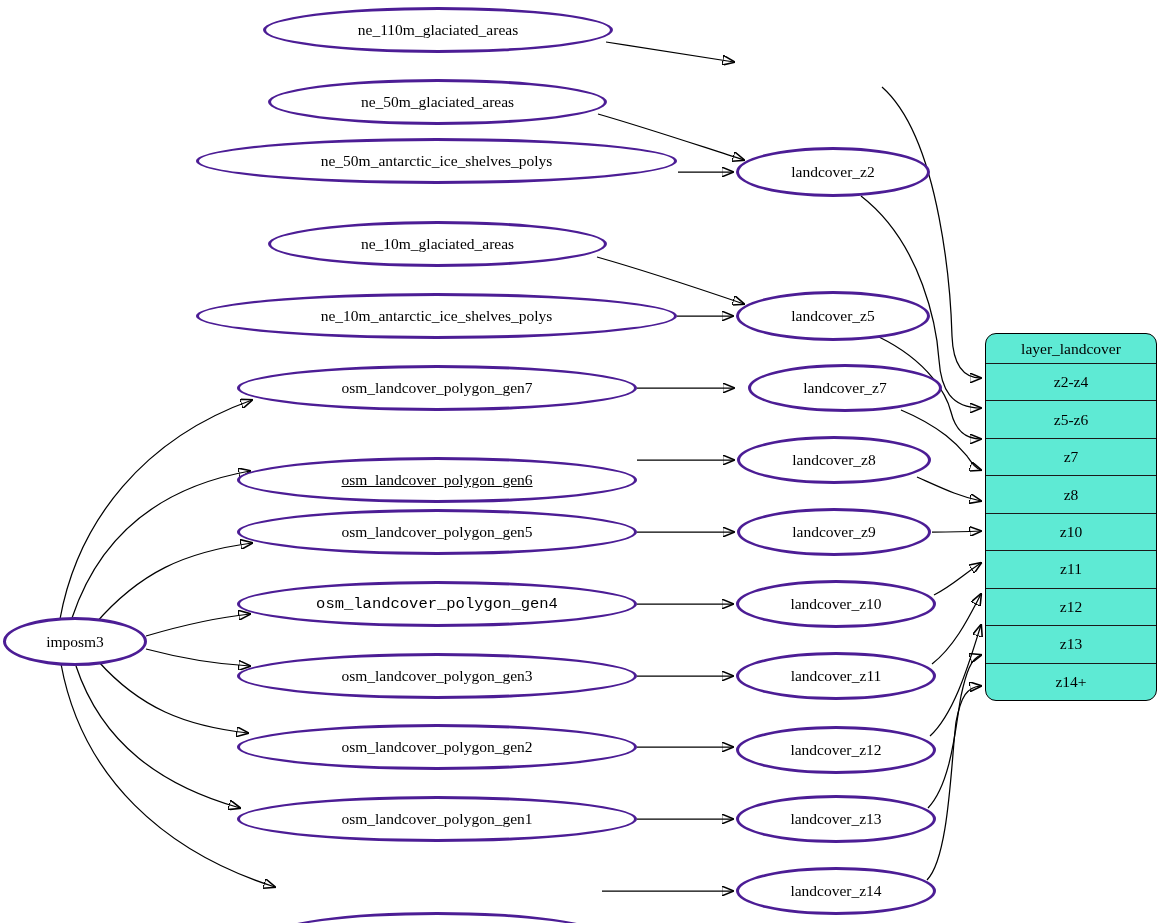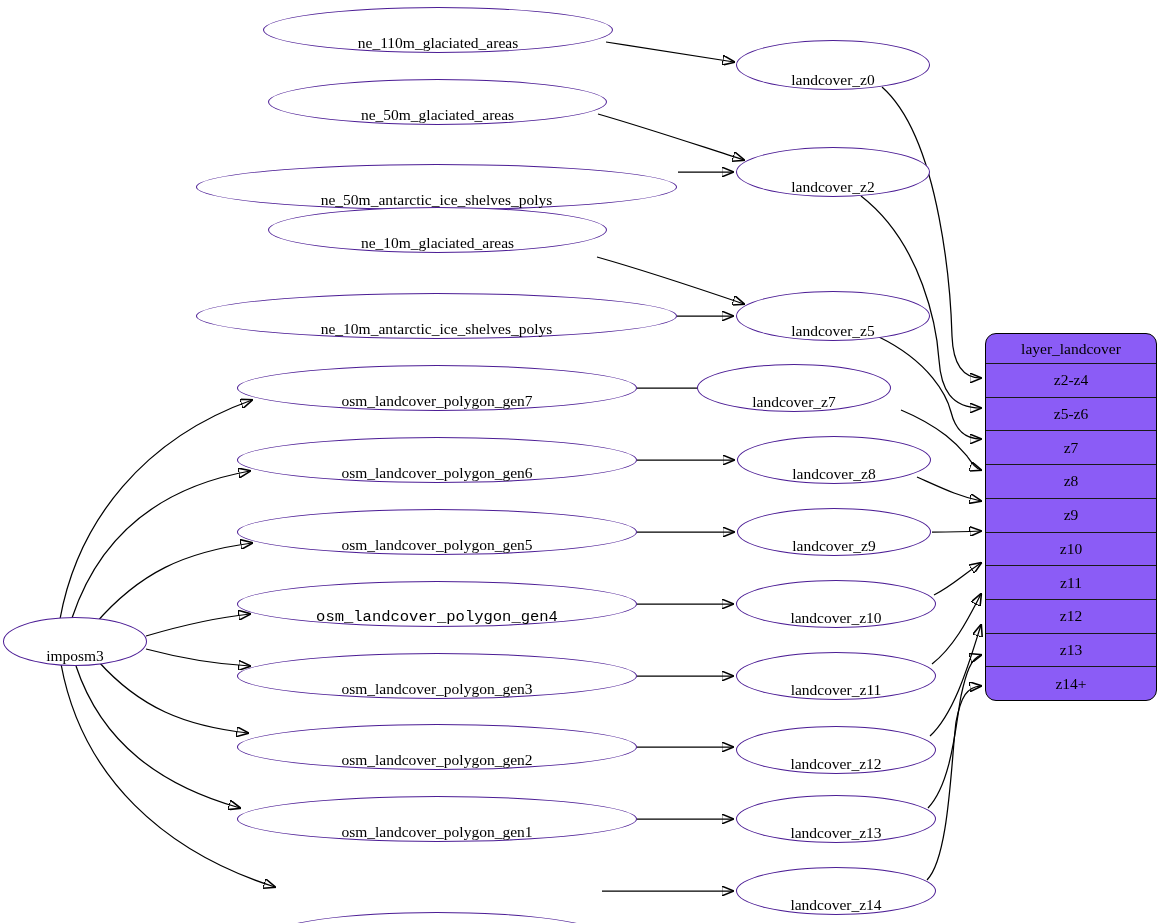--- a/index.html
+++ b/index.html
@@ -7,31 +7,31 @@
     position:relative;
     width:1165px;height:923px;
     background:#ffffff;
     font-family:"Liberation Serif", serif;
     overflow:hidden;
   }
   .edges{position:absolute;left:0;top:0;width:1165px;height:923px;}
   .edges path{fill:none;stroke:#000000;stroke-width:1.25;}
   .node{
     position:absolute;
-    border:1px solid #4c1d95;
+    border:3px solid #4c1d95;
     border-radius:50%;
     background:#ffffff;
-    display:flex;align-items:flex-end;justify-content:center;
+    display:flex;align-items:center;justify-content:center;
     font-size:15.5px;color:#000000;white-space:nowrap;
     box-sizing:border-box;
   }
   .tbl{
     position:absolute;
     left:985px;top:333px;width:172px;height:368px;
-    background:#8b5cf6;
+    background:#5eead4;
     border:1.4px solid #000000;
     border-radius:11px;
     box-sizing:border-box;
     display:flex;flex-direction:column;
     font-size:15.5px;color:#000000;
     overflow:hidden;
   }
   .tbl-header{
     flex:0 0 29px;
     display:flex;align-items:center;justify-content:center;
@@ -95,33 +95,33 @@
   <div class="node" style="left:3px;top:617px;width:144px;height:49px;">
       <span>imposm3</span>
     </div>
 
   <div class="node" style="left:263px;top:7px;width:350px;height:46px;">
       <span>ne_110m_glaciated_areas</span>
     </div>
   <div class="node" style="left:268px;top:79px;width:339px;height:46px;">
       <span>ne_50m_glaciated_areas</span>
     </div>
-  <div class="node" style="left:196px;top:164px;width:481px;height:46px;">
+  <div class="node" style="left:196px;top:138px;width:481px;height:46px;">
       <span>ne_50m_antarctic_ice_shelves_polys</span>
     </div>
-  <div class="node" style="left:268px;top:207px;width:339px;height:46px;">
+  <div class="node" style="left:268px;top:221px;width:339px;height:46px;">
       <span>ne_10m_glaciated_areas</span>
     </div>
   <div class="node" style="left:196px;top:293px;width:481px;height:46px;">
       <span>ne_10m_antarctic_ice_shelves_polys</span>
     </div>
   <div class="node" style="left:237px;top:365px;width:400px;height:46px;">
       <span>osm_landcover_polygon_gen7</span>
     </div>
-  <div class="node" style="left:237px;top:437px;width:400px;height:46px;">
+  <div class="node" style="left:237px;top:457px;width:400px;height:46px;text-decoration:underline;">
       <span>osm_landcover_polygon_gen6</span>
     </div>
   <div class="node" style="left:237px;top:509px;width:400px;height:46px;">
       <span>osm_landcover_polygon_gen5</span>
     </div>
   <div class="node" style="left:237px;top:581px;width:400px;height:46px;font-family:Liberation Mono, monospace;">
       <span>osm_landcover_polygon_gen4</span>
     </div>
   <div class="node" style="left:237px;top:653px;width:400px;height:46px;">
       <span>osm_landcover_polygon_gen3</span>
@@ -129,30 +129,27 @@
   <div class="node" style="left:237px;top:724px;width:400px;height:46px;">
       <span>osm_landcover_polygon_gen2</span>
     </div>
   <div class="node" style="left:237px;top:796px;width:400px;height:46px;">
       <span>osm_landcover_polygon_gen1</span>
     </div>
   <div class="node" style="left:272px;top:912px;width:330px;height:47px;">
       <span>osm_landcover_polygon</span>
     </div>
 
-  <div class="node" style="left:736px;top:40px;width:194px;height:50px;">
-      <span>landcover_z0</span>
-    </div>
   <div class="node" style="left:736px;top:147px;width:194px;height:50px;">
       <span>landcover_z2</span>
     </div>
   <div class="node" style="left:736px;top:291px;width:194px;height:50px;">
       <span>landcover_z5</span>
     </div>
-  <div class="node" style="left:697px;top:364px;width:194px;height:48px;">
+  <div class="node" style="left:748px;top:364px;width:194px;height:48px;">
       <span>landcover_z7</span>
     </div>
   <div class="node" style="left:737px;top:436px;width:194px;height:48px;">
       <span>landcover_z8</span>
     </div>
   <div class="node" style="left:737px;top:508px;width:194px;height:48px;">
       <span>landcover_z9</span>
     </div>
   <div class="node" style="left:736px;top:580px;width:200px;height:48px;">
       <span>landcover_z10</span>
@@ -169,21 +166,20 @@
   <div class="node" style="left:736px;top:867px;width:200px;height:48px;">
       <span>landcover_z14</span>
     </div>
 
   <div class="tbl">
     <div class="tbl-header">layer_landcover</div>
     <div class="tbl-row">z2-z4</div>
     <div class="tbl-row">z5-z6</div>
     <div class="tbl-row">z7</div>
     <div class="tbl-row">z8</div>
-    <div class="tbl-row">z9</div>
     <div class="tbl-row">z10</div>
     <div class="tbl-row">z11</div>
     <div class="tbl-row">z12</div>
     <div class="tbl-row">z13</div>
     <div class="tbl-row">z14+</div>
   </div>
 
 </div>
 
 </body></html>

